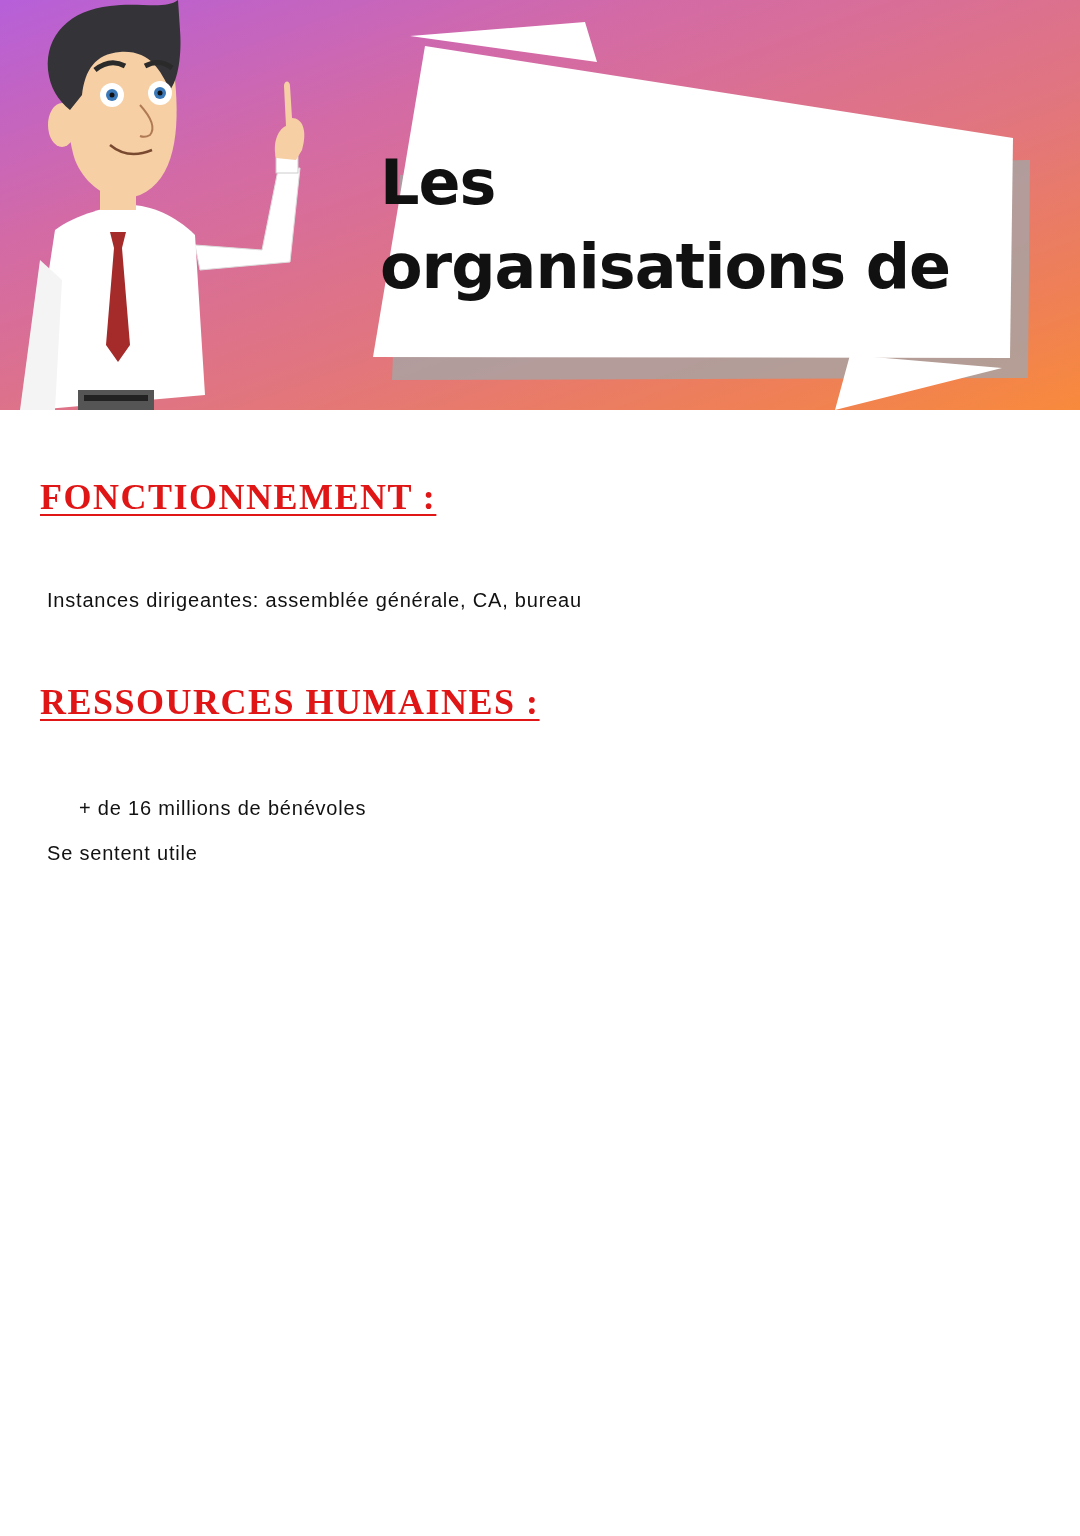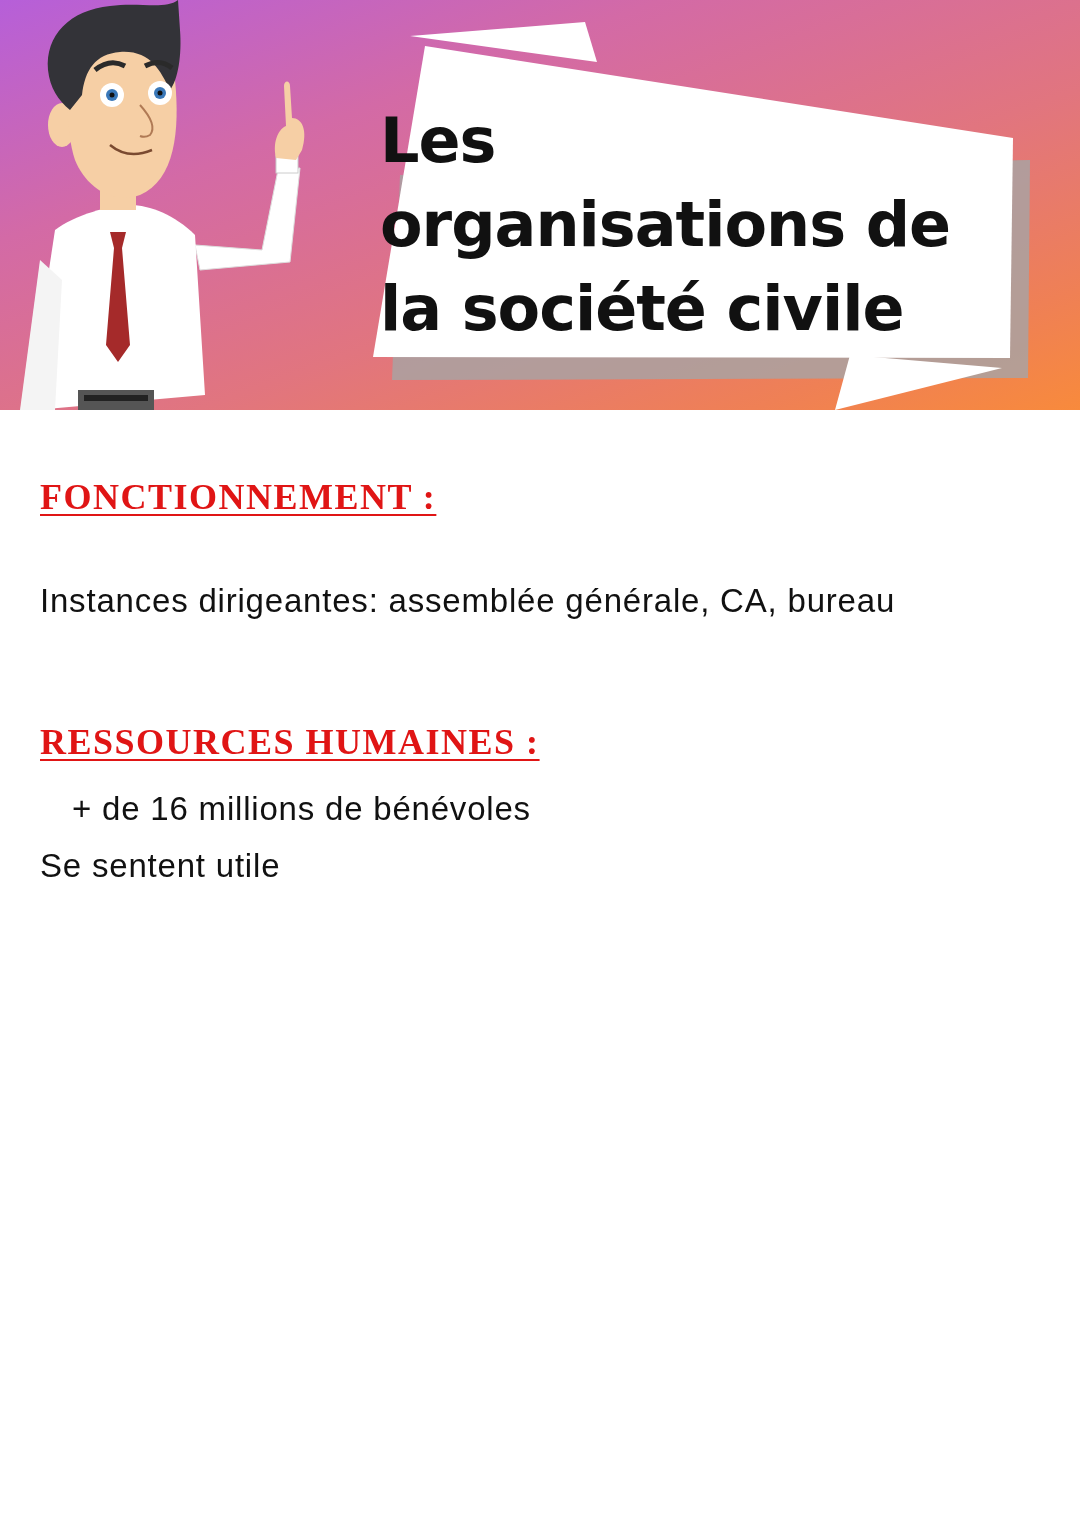--- a/index.html
+++ b/index.html
@@ -22,23 +22,23 @@
     }
 
     .content { position: absolute; left: 40px; top: 0; right: 40px; }
     .heading {
       position: absolute; left: 0;
       font-family: Liberation Serif, serif; font-weight: bold; color: #e01515;
       font-size: 36px; letter-spacing: 1.5px; text-decoration: underline;
       text-decoration-thickness: 2px; text-underline-offset: 5px; white-space: nowrap;
     }
     .body-text {
-      position: absolute; left: 0;
+      position: absolute; left: 7px;
       font-family: "Liberation Sans", sans-serif; color: #111111;
-      font-size: 33px; line-height: 45px; letter-spacing: 0.8px; white-space: nowrap;
+      font-size: 20px; line-height: 45px; letter-spacing: 0.8px; white-space: nowrap;
     }
   </style>
 </head>
 <body>
 
 <div class="banner">
   <svg class="art" viewBox="0 0 1080 410">
 
     <polygon points="400,175 1030,160 1028,378 392,380" fill="#a9a2a2" opacity="0.85"></polygon>
 
@@ -81,24 +81,23 @@
       <path d="M145,66 Q160,58 172,68" stroke="#2a2a2a" stroke-width="5" fill="none"></path>
 
       <path d="M140,105 Q158,125 150,135 Q145,138 140,136" stroke="#b07a55" stroke-width="2" fill="none"></path>
       <path d="M110,145 Q128,160 152,150" stroke="#7a4a30" stroke-width="2.5" fill="none"></path>
     </g>
   </svg>
 
   <div class="title-box">
     <div class="title-line">Les</div>
     <div class="title-line">organisations de</div>
-    <div class="title-line">la société civile</div>
   </div>
 </div>
 
 <div class="content">
   <div class="heading" style="top:476px;">FONCTIONNEMENT :</div>
   <div class="body-text" style="top:578px;">Instances dirigeantes: assemblée générale, CA, bureau</div>
 
-  <div class="heading" style="top:721px;">RESSOURCES HUMAINES :</div>
+  <div class="heading" style="top:681px;">RESSOURCES HUMAINES :</div>
   <div class="body-text" style="top:786px;margin-left:32px;">+ de 16 millions de bénévoles</div>
-  <div class="body-text" style="top:831px;margin-top:12px;">Se sentent utile</div>
+  <div class="body-text" style="top:831px;">Se sentent utile</div>
 </div>
 
 </body></html>

